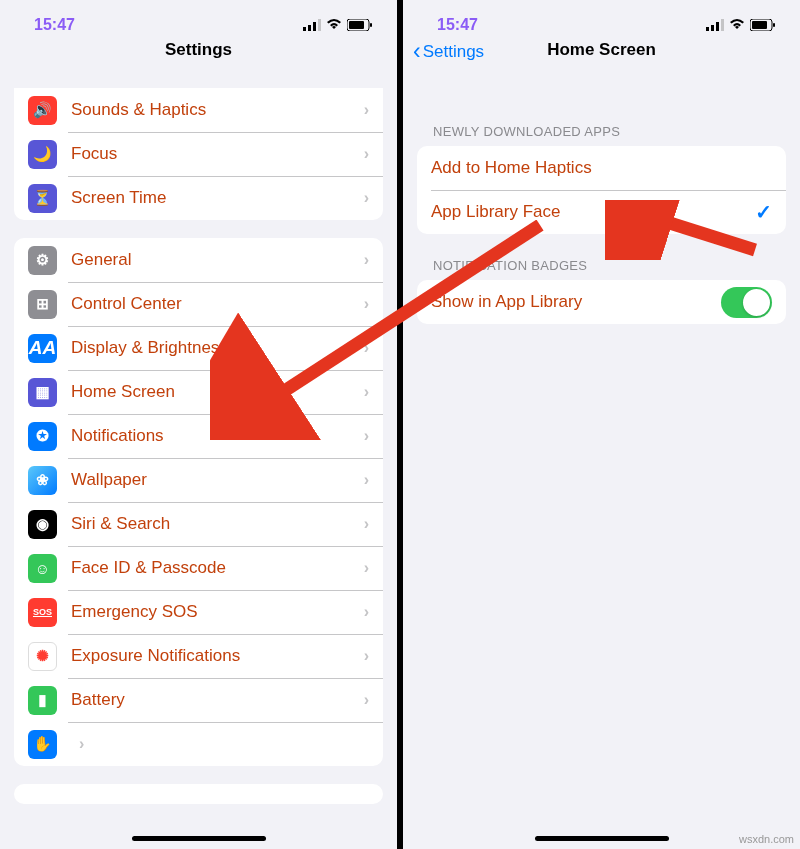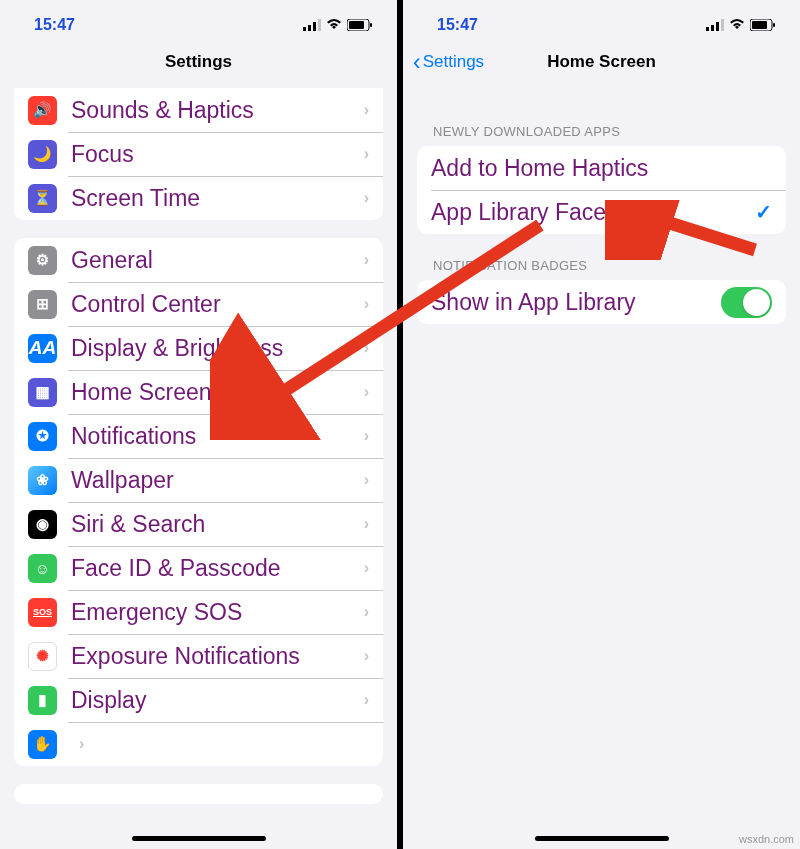--- a/index.html
+++ b/index.html
@@ -1,33 +1,33 @@
 <!DOCTYPE html>
 <html><head>
 <meta charset="utf-8">
 <style>
   * { box-sizing: border-box; margin: 0; padding: 0; }
   body { font-family: -apple-system, "Helvetica Neue", Arial, sans-serif; background: #000; }
   .container { display: flex; width: 800px; height: 849px; position: relative; }
   .phone { width: 397px; height: 849px; background: #f2f2f7; position: relative; overflow: hidden; }
   .divider { width: 6px; background: #000; }
-  .status-bar { display: flex; justify-content: space-between; align-items: center; padding: 10px 24px 0 34px; height: 40px; font-weight: 600; font-size: 16px; color: #1d4ed8; }
+  .status-bar { display: flex; justify-content: space-between; align-items: center; padding: 10px 24px 0 34px; height: 40px; font-weight: 600; font-size: 16px; color: #8b5cf6; }
   .status-icons { display: flex; gap: 5px; align-items: center; }
-  .nav-bar { height: 44px; display: flex; align-items: center; justify-content: center; position: relative; }
+  .nav-bar { height: 44px; display: flex; justify-content: center; position: relative; }
   .nav-title { font-size: 17px; font-weight: 600; }
   .back-btn { position: absolute; left: 10px; display: flex; align-items: center; color: #007aff; font-size: 17px; }
   .back-chevron { font-size: 23px; line-height: 1; margin-right: 2px; font-weight: 400; }
   .section { margin: 18px 14px 0 14px; }
   .section-header { color: #8a8a8e; font-size: 13px; padding: 0 16px 7px 16px; letter-spacing: 0.3px; }
   .group { background: #fff; border-radius: 10px; overflow: hidden; }
   .row { display: flex; align-items: center; min-height: 44px; padding: 0 14px; position: relative; }
   .row + .row::before { content: ""; position: absolute; top: 0; left: 54px; right: 0; height: 0.5px; background: #c6c6c8; }
   .row.no-icon + .row::before, .row.no-icon::before { left: 14px; }
   .icon { width: 29px; height: 29px; border-radius: 6px; margin-right: 14px; display: flex; align-items: center; justify-content: center; flex-shrink: 0; font-size: 15px; color: #fff; }
-  .row-label { flex: 1; font-size: 23px; color: #701a75; }
+  .row-label { flex: 1; font-size: 17px; color: #c2410c; }
   .chevron { color: #c4c4c6; font-size: 16px; font-weight: 600; margin-left: 8px; }
   .checkmark { color: #007aff; font-size: 20px; font-weight: 600; }
   .toggle { width: 51px; height: 31px; background: #34c759; border-radius: 16px; position: relative; }
   .toggle::after { content: ""; position: absolute; right: 2px; top: 2px; width: 27px; height: 27px; background: #fff; border-radius: 50%; box-shadow: 0 1px 3px rgba(0,0,0,0.2); }
   .home-indicator { position: absolute; bottom: 8px; left: 50%; transform: translateX(-50%); width: 134px; height: 5px; background: #000; border-radius: 3px; }
   .arrow { position: absolute; z-index: 10; }
   .ic-red { background:#ff3b30; } .ic-purple { background:#5856d6; } .ic-blue { background:#007aff; }
   .ic-gray { background:#8e8e93; } .ic-green { background:#34c759; } .ic-indigo { background:#5856d6;} .ic-black { background:#000; } .ic-red2 { background:#ff3b30;}
   .watermark { position:absolute; bottom:4px; right:6px; color:#999; font-size:11px; z-index:5;}
   .group-top { margin-top: 4px; }
@@ -130,21 +130,21 @@
               <span class="row-label">Emergency SOS</span>
               <span class="chevron">›</span>
             </div>
             <div class="row">
               <div class="icon " style="background: rgb(255, 255, 255); color: rgb(255, 59, 48); border: 0.5px solid rgb(221, 221, 221); font-size: 15px; font-weight: 700;">✺</div>
               <span class="row-label">Exposure Notifications</span>
               <span class="chevron">›</span>
             </div>
             <div class="row">
               <div class="icon ic-green" style="font-size: 15px; font-weight: 700;">▮</div>
-              <span class="row-label">Display</span>
+              <span class="row-label">Battery</span>
               <span class="chevron">›</span>
             </div>
             <div class="row">
               <div class="icon ic-blue" style="font-size: 15px; font-weight: 700;">✋</div>
               <span class="chevron">›</span>
             </div>
           </div>
       </div>
       <div class="section">
         <div class="group" style="height:20px"></div>

